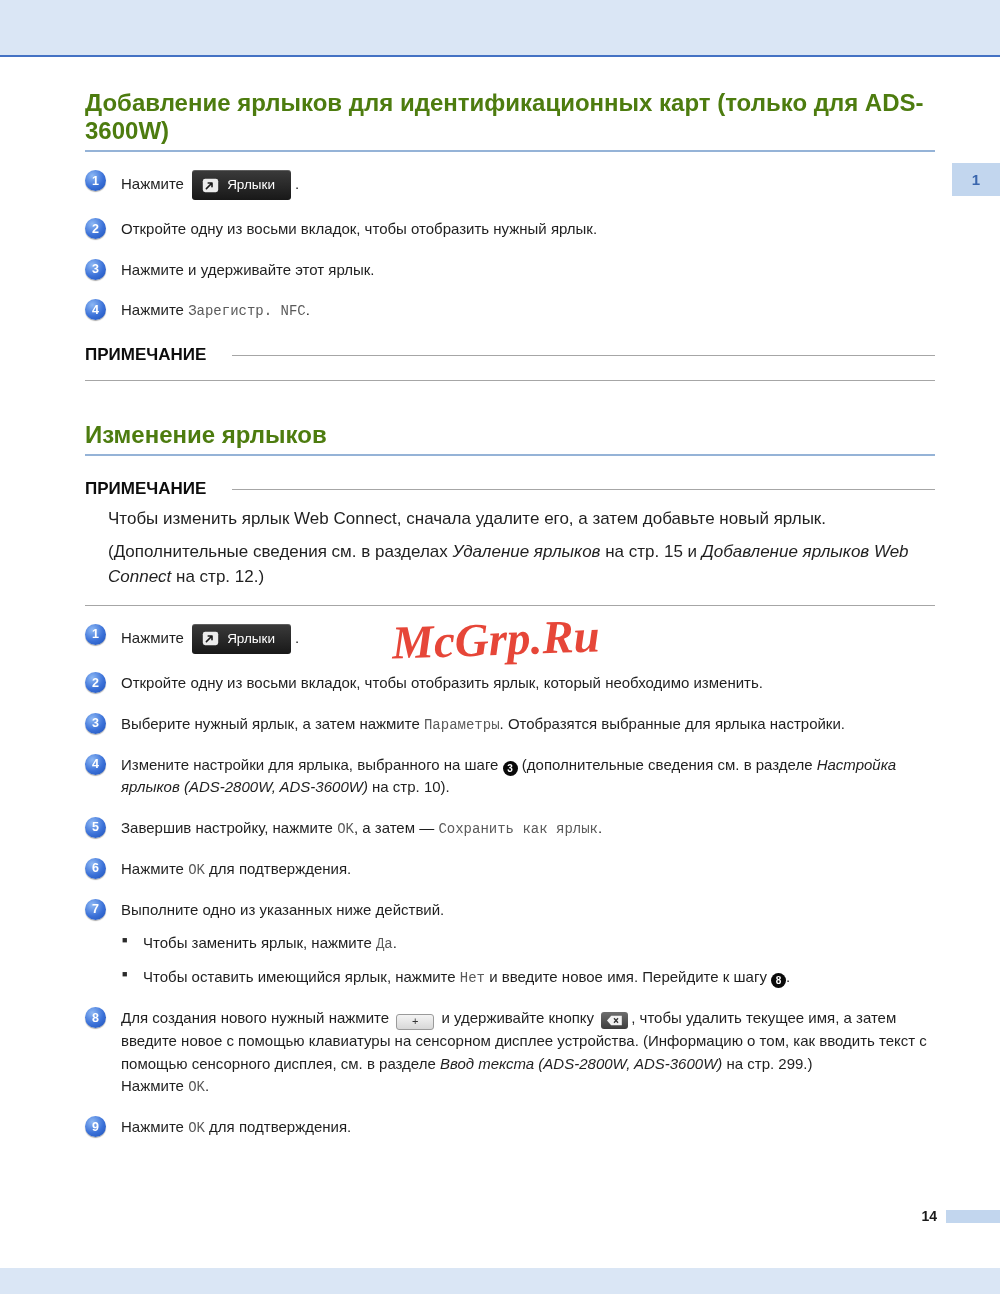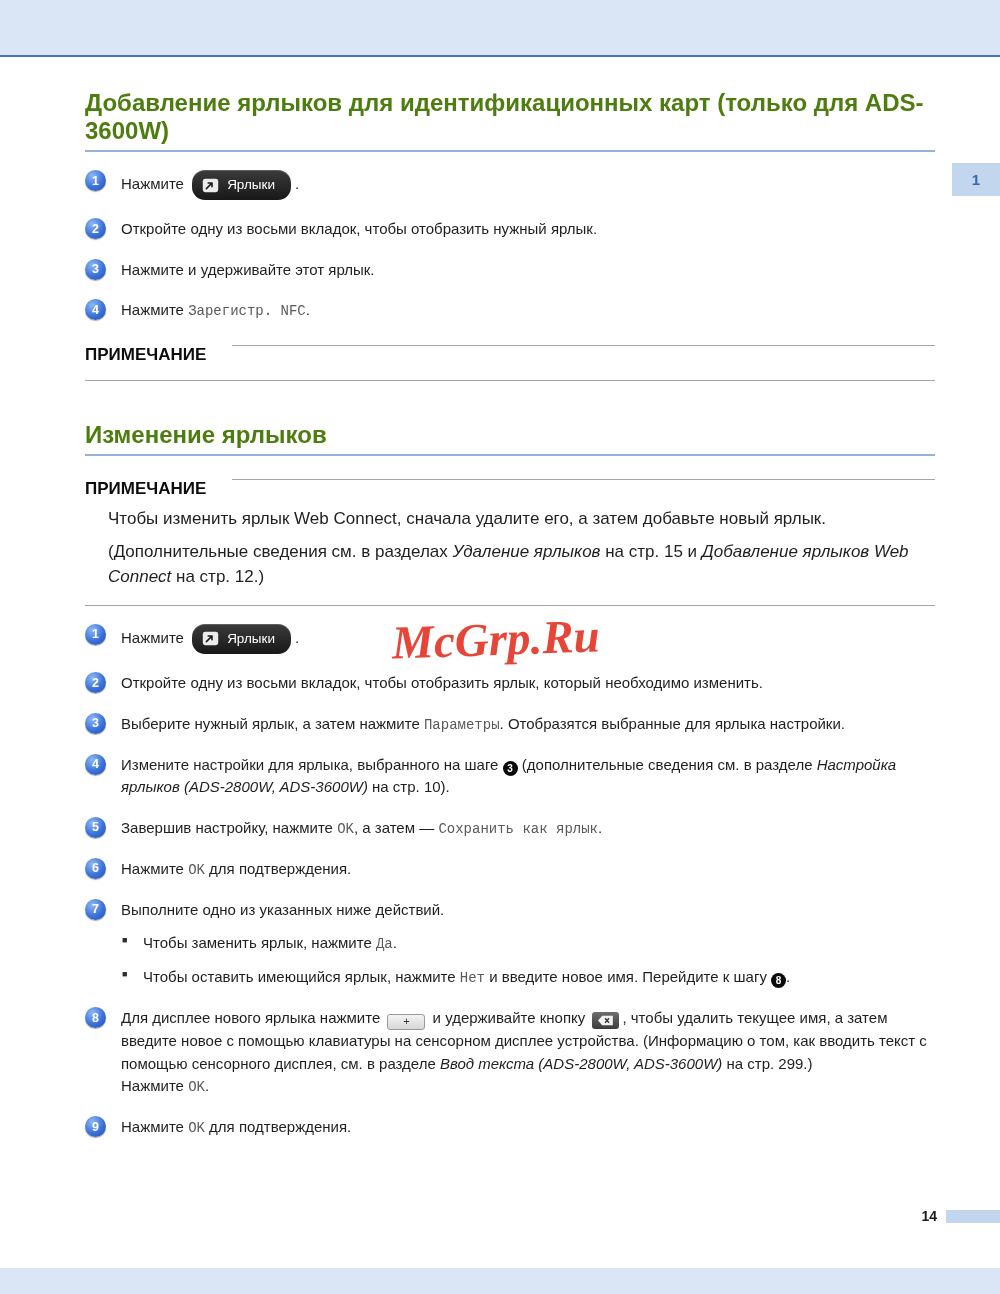--- a/index.html
+++ b/index.html
@@ -48,42 +48,42 @@
   .mono { font-family:"Liberation Mono", monospace; color:#5a5a5a; font-size:14px; }
   .ital { font-style:italic; }
   .circ {
     display:inline-flex; width:15px; height:15px; border-radius:50%;
     background:#0a0a0a; color:#fff; font-size:10px; font-weight:bold;
     align-items:center; justify-content:center; vertical-align:-2px;
   }
   .sc-btn {
     display:inline-flex; align-items:center; gap:8px;
     background:linear-gradient(#3b3b3b,#181818);
-    color:#ffffff; border-radius:13px; padding:5px 16px 5px 10px;
+    color:#ffffff; border-radius:3px; padding:5px 16px 5px 10px;
     font-size:13.5px; vertical-align:middle; margin:0 4px;
     box-shadow:inset 0 1px 0 rgba(255,255,255,0.18);
   }
   .plus-key {
     display:inline-block; width:38px; height:16px;
     background:linear-gradient(#f4f4f4,#d7d7d7);
     border:1px solid #9a9a9a; border-radius:3px;
     font-size:11px; line-height:13px; text-align:center; color:#333;
     vertical-align:-2px; margin:0 3px;
   }
   .back-key {
     display:inline-flex; width:27px; height:17px;
     background:linear-gradient(#6e6e6e,#3c3c3c);
     border-radius:3px; align-items:center; justify-content:center;
     vertical-align:-3px; margin:0 3px;
   }
   .sub-bullet { margin-top:11px; padding-left:22px; position:relative; }
   .sub-bullet::before { content:"■"; position:absolute; left:1px; top:2px; font-size:9px; color:#2b2b2b; }
 
   .note { margin-top:23px; }
-  .note-head { display:flex; align-items:flex-start; gap:26px; }
+  .note-head { display:flex; align-items:center; gap:26px; }
   .note-title { font-size:17px; font-weight:bold; color:#0d0d0d; white-space:nowrap; }
   .note-line { flex:1; height:1px; background:#a6a6a6; }
   .note-bullets { list-style:none; margin-top:9px; }
   .note-bullets li { padding-left:27px; position:relative; font-size:15px; line-height:1.5; margin-top:7px; }
   .note-bullets li::before { content:"•"; position:absolute; left:9px; }
   .note-paras { margin-top:6px; padding-left:23px; }
   .note-paras p { font-size:17px; line-height:1.5; margin-top:7px; }
   .note-bottom { height:1px; background:#a6a6a6; margin-top:15px; }
 
   .watermark {
@@ -192,21 +192,21 @@
       <div class="step">
         <span class="step-num">6</span>
         <div class="step-body"><span>Нажмите </span><span class="mono">OK</span><span> для подтверждения.</span></div>
       </div>
       <div class="step">
         <span class="step-num">7</span>
         <div class="step-body"><span>Выполните одно из указанных ниже действий.</span><div class="sub-bullet"><span>Чтобы заменить ярлык, нажмите </span><span class="mono">Да</span><span>.</span></div><div class="sub-bullet"><span>Чтобы оставить имеющийся ярлык, нажмите </span><span class="mono">Нет</span><span> и введите новое имя. Перейдите к шагу </span><span class="circ">8</span><span>.</span></div></div>
       </div>
       <div class="step">
         <span class="step-num">8</span>
-        <div class="step-body"><span>Для дисплее нового ярлыка нажмите </span><span class="plus-key">+</span><span> и удерживайте кнопку </span><span class="back-key">
+        <div class="step-body"><span>Для создания нового нужный нажмите </span><span class="plus-key">+</span><span> и удерживайте кнопку </span><span class="back-key">
             <svg width="17" height="11" viewBox="0 0 17 11">
               <path d="M5.2 0.8 H15.8 V10.2 H5.2 L1 5.5 Z" fill="#f2f2f2"></path>
               <path d="M8 3.2 L12 7.8 M12 3.2 L8 7.8" stroke="#333" stroke-width="1.3"></path>
             </svg>
           </span><span>, чтобы удалить текущее имя, а затем введите новое с помощью клавиатуры на сенсорном дисплее устройства. (Информацию о том, как вводить текст с помощью сенсорного дисплея, см. в разделе </span><span class="ital">Ввод текста (ADS-2800W, ADS-3600W)</span><span> на стр. 299.)</span><br><span>Нажмите </span><span class="mono">OK</span><span>.</span></div>
       </div>
       <div class="step">
         <span class="step-num">9</span>
         <div class="step-body"><span>Нажмите </span><span class="mono">OK</span><span> для подтверждения.</span></div>
       </div>

